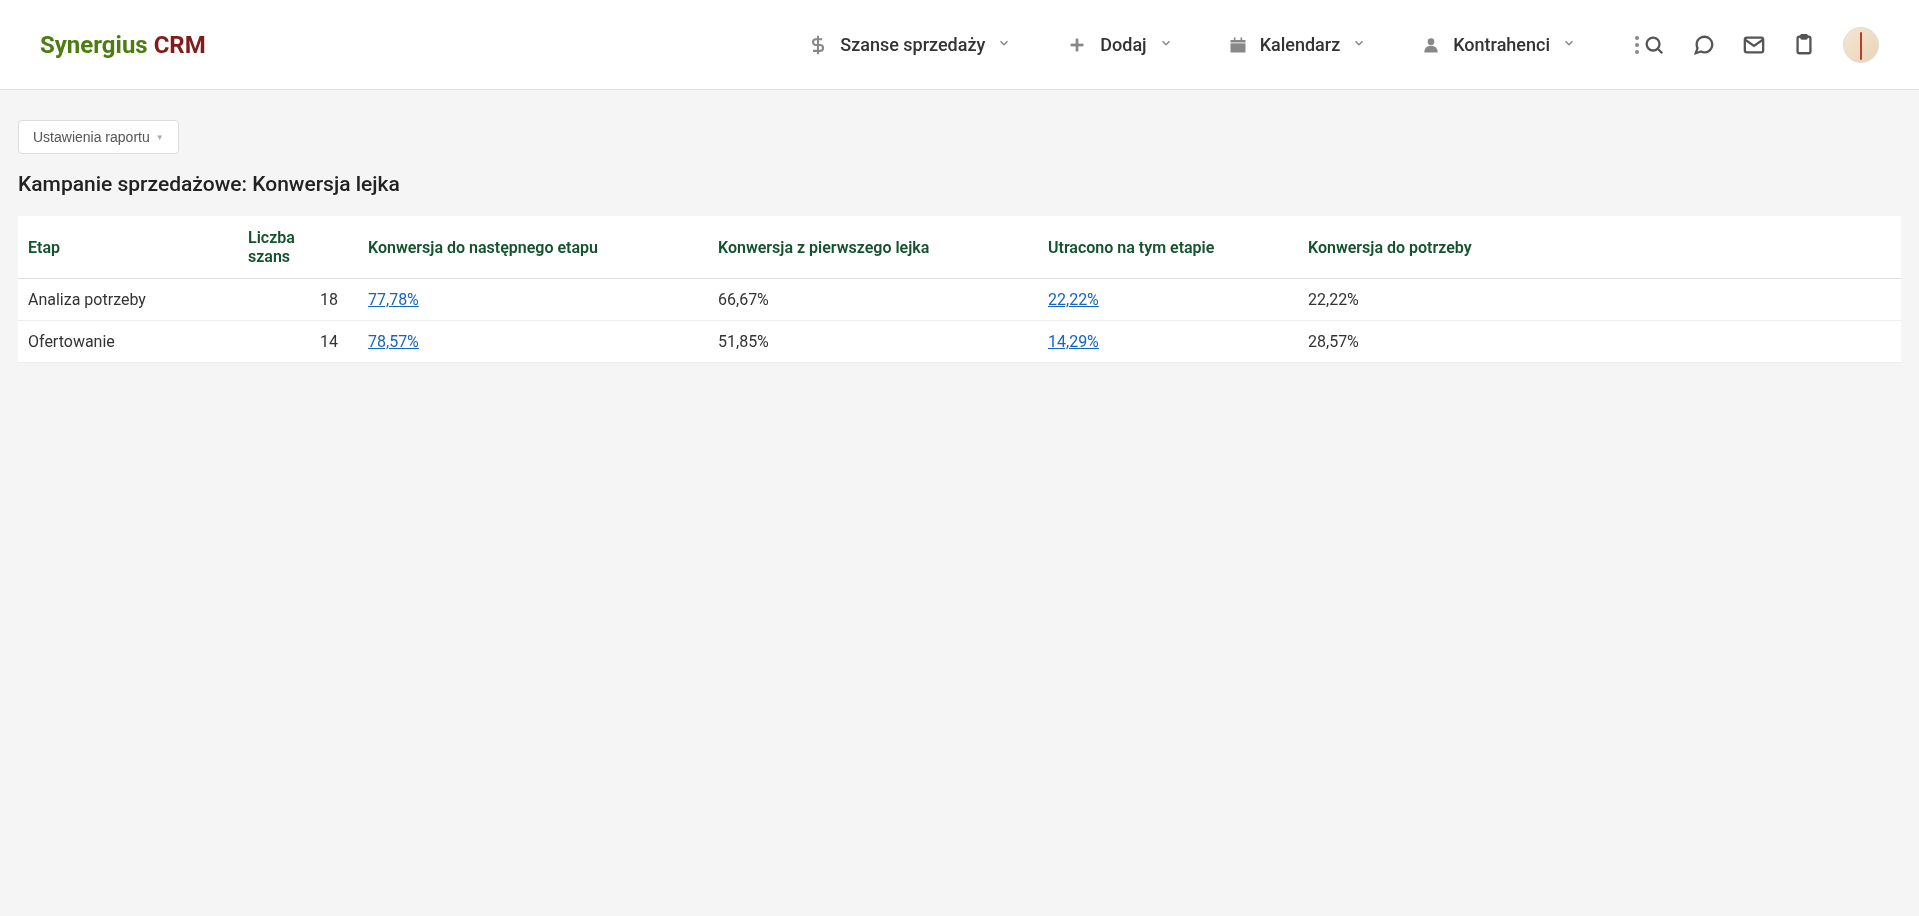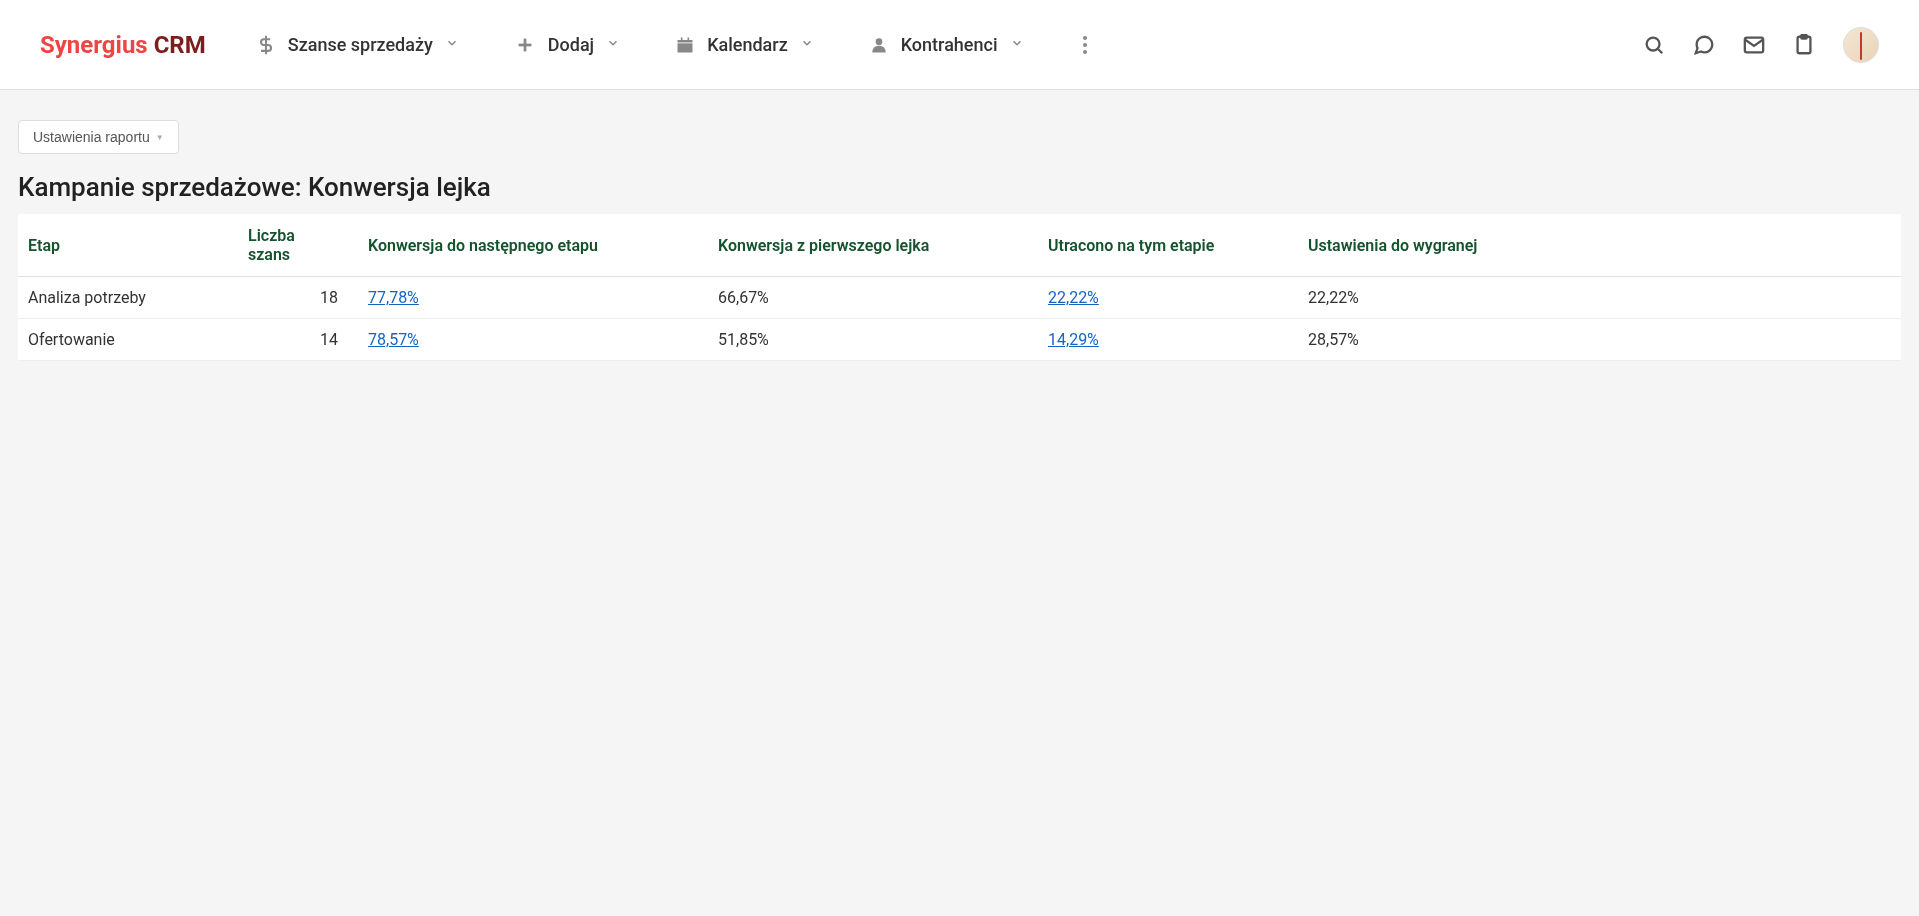--- a/index.html
+++ b/index.html
@@ -20,30 +20,31 @@
       padding: 0 40px;
       height: 90px;
     }
     .logo {
       font-size: 24px;
       font-weight: 700;
       margin-right: 50px;
       white-space: nowrap;
     }
     .logo-primary {
-      color: #ef4444;
+      color: #4d7c0f;
     }
     .logo-accent {
       color: #7f1d1d;
     }
     .nav-menu {
       display: flex;
       align-items: center;
       gap: 55px;
       flex: 1;
+      justify-content: flex-end;
     }
     .nav-item {
       display: flex;
       align-items: center;
       gap: 12px;
       cursor: pointer;
       font-size: 18px;
       color: #333;
       font-weight: 500;
     }
@@ -103,24 +104,24 @@
       font-size: 14px;
       color: #555;
       cursor: pointer;
       margin-bottom: 18px;
     }
     .settings-button .triangle {
       font-size: 8px;
       color: #aaa;
     }
     .page-title {
-      font-size: 26px;
+      font-size: 21px;
       font-weight: 500;
       color: #222;
-      margin-bottom: 12px;
+      margin-bottom: 20px;
     }
     .report-table {
       width: 100%;
       background: #fff;
       border-collapse: collapse;
     }
     .report-table th {
       text-align: left;
       padding: 12px 10px;
       font-size: 16px;
@@ -268,21 +269,21 @@
   <h1 class="page-title">Kampanie sprzedażowe: Konwersja lejka</h1>
 
   <table class="report-table">
     <thead>
       <tr>
         <th class="col-etap">Etap</th>
         <th class="col-liczba">Liczba szans</th>
         <th class="col-next">Konwersja do następnego etapu</th>
         <th class="col-first">Konwersja z pierwszego lejka</th>
         <th class="col-lost">Utracono na tym etapie</th>
-        <th class="col-win">Ustawienia do wygranej</th>
+        <th class="col-win">Konwersja do potrzeby</th>
       </tr>
     </thead>
     <tbody id="table-body">
         <tr>
           <td class="col-etap">Analiza potrzeby</td>
           <td class="col-liczba">18</td>
           <td class="col-next link-cell"><a href="#">77,78%</a></td>
           <td class="col-first">66,67%</td>
           <td class="col-lost link-cell"><a href="#">22,22%</a></td>
           <td class="col-win">22,22%</td>

